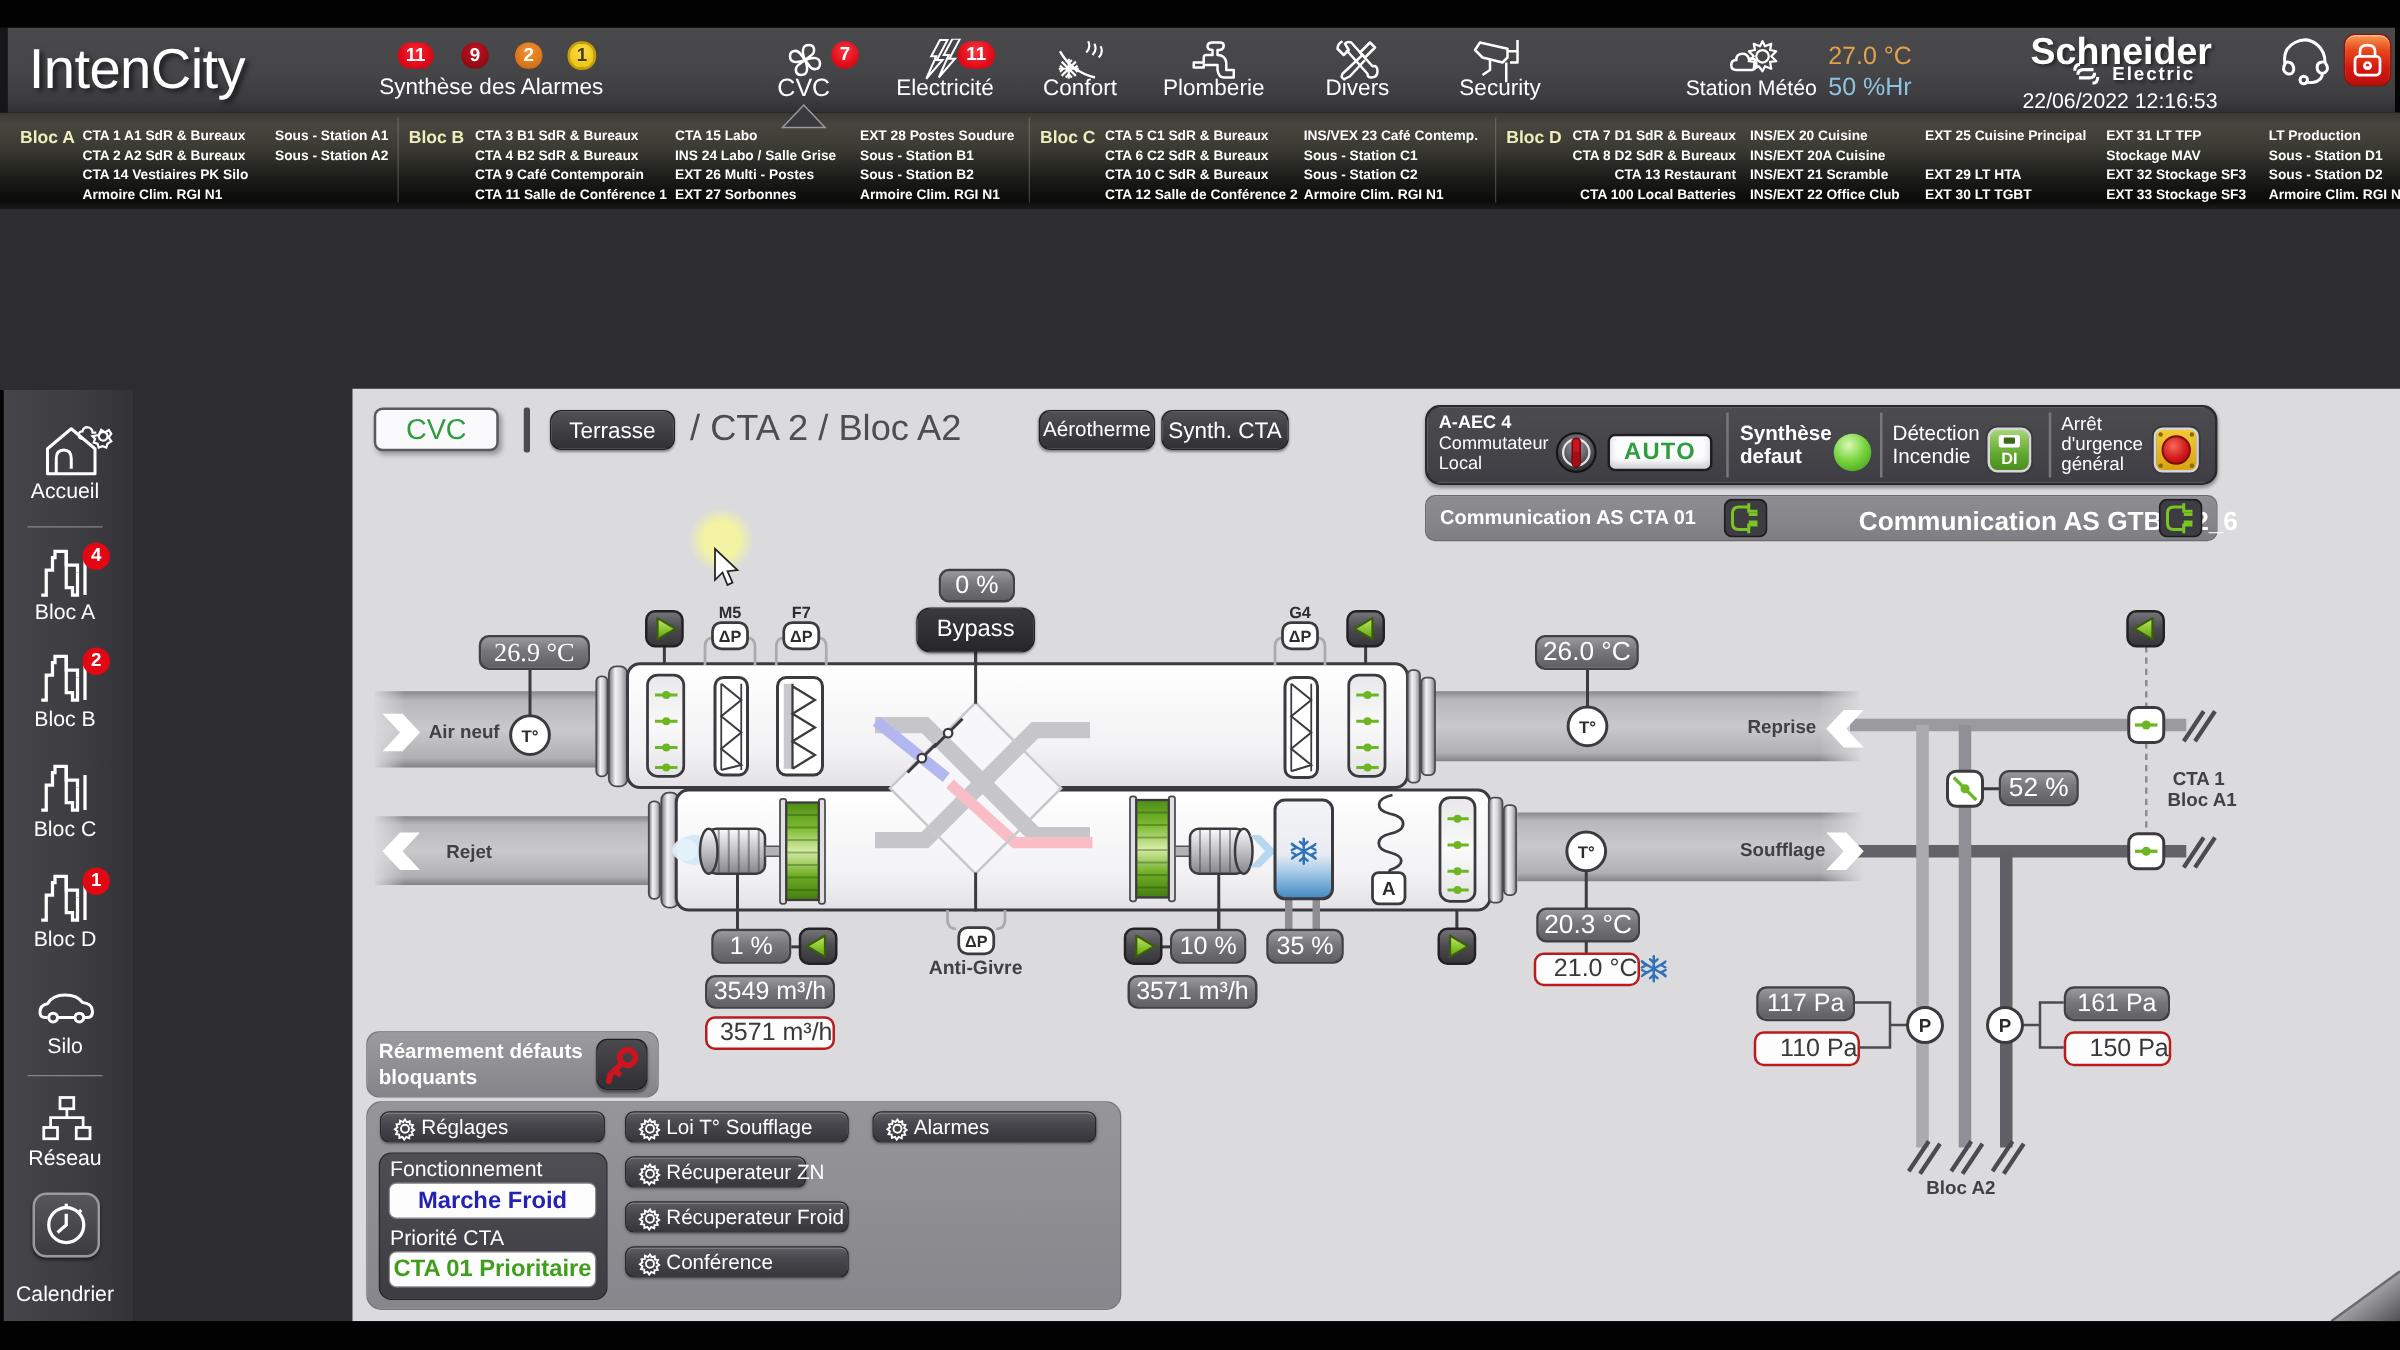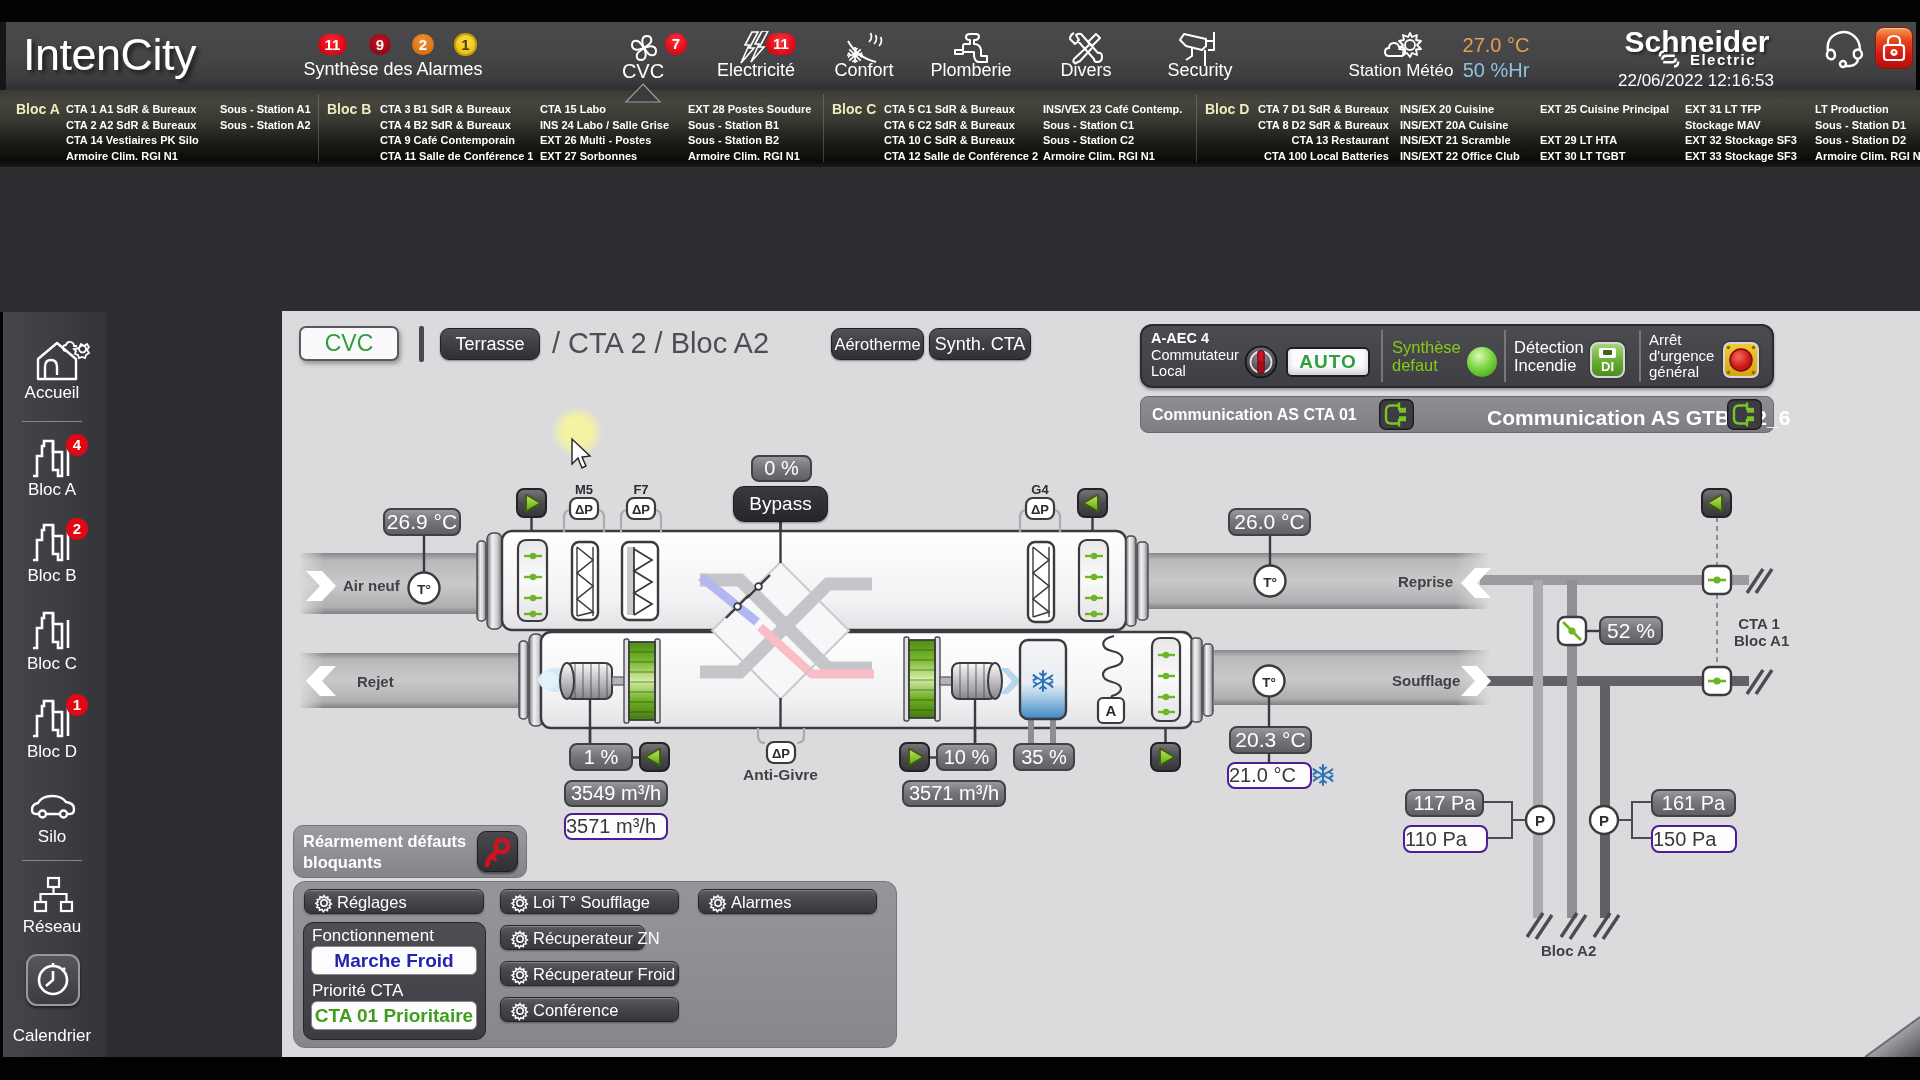--- a/index.html
+++ b/index.html
@@ -32,22 +32,22 @@
 .sbdiv { position:absolute; left:22px; width:60px; height:1px; background:#85858a; }
 .sbadge { position:absolute; width:22px; height:22px; border-radius:50%; background:#e30613; color:#fff;
   font-weight:bold; font-size:15px; text-align:center; line-height:22px; }
 
 
 #content { position:absolute; left:282px; top:311px; width:1638px; height:746px; background:#dbdbdd; }
 
 
 .dlab { position:absolute; background:linear-gradient(180deg,#99999d 0%,#77777b 45%,#606064 100%);
   border:2px solid #414145; border-radius:8px; color:#fff; text-align:center; font-size:20px; }
-.wlab { position:absolute; background:#fdfdfd; border:2px solid #4c1d95; border-radius:8px;
-  color:#39393d; text-align:left; font-size:20px; }
+.wlab { position:absolute; background:#fdfdfd; border:2px solid #b91c1c; border-radius:8px;
+  color:#39393d; text-align:right; font-size:20px; }
 .btnD { position:absolute; background:linear-gradient(180deg,#525256 0%,#3e3e42 55%,#313135 100%);
   border:1px solid #202024; border-radius:8px; color:#fff; text-align:center; font-size:18px;
   box-shadow:0 1px 2px rgba(0,0,0,0.4); }
 .dtx { position:absolute; color:#414145; font-weight:bold; white-space:nowrap; }
 
 
 .pbtn { position:absolute; height:25px; background:linear-gradient(180deg,#5c5c62 0%,#47474d 40%,#36363c 100%);
   border:1px solid #26262a; border-radius:7px; color:#fff; font-size:17px;
   box-shadow:inset 0 1px 0 rgba(255,255,255,0.25), 0 1px 2px rgba(0,0,0,0.35); }
 .pbtn .gi { position:absolute; left:9px; top:3px; }
@@ -631,21 +631,21 @@
           <stop offset="1" stop-color="#1c1c20"></stop>
  </radialGradient>
       </defs>
  <circle cx="17" cy="17" r="15.5" fill="url(#rsw)" stroke="#141416" stroke-width="1.6"></circle>
  <circle cx="17" cy="17" r="10.5" fill="none" stroke="#e4e4e8" stroke-width="1.8"></circle>
  <rect x="13.8" y="5.5" width="6.4" height="23" rx="3.1" fill="#cc1420" stroke="#6e0a10" stroke-width="1.2"></rect>
  <rect x="13.2" y="16" width="7.6" height="12" rx="3.6" fill="#8e0a14" opacity="0.65"></rect>
 </svg>
 <div class="abs" style="left:1286px;top:347px;width:84px;height:30px;background:#fcfcfe;border:2px solid #1e1e22;border-radius:6px;color:#2e9e3c;font-weight:bold;font-size:19px;letter-spacing:1px;text-align:center;line-height:26px;box-shadow:inset 0 -4px 6px rgba(0,0,0,0.18);">AUTO</div>
 <div class="abs" style="left:1381px;top:330px;width:2px;height:52px;background:#77777d;"></div>
-<div class="abs" style="left:1392px;top:338px;color:#84cc16;font-size:16.5px;line-height:18px;">Synthèse<br>defaut</div>
+<div class="abs" style="left:1392px;top:338px;color:#ffffff;font-size:16.5px;line-height:18px;font-weight:bold;">Synthèse<br>defaut</div>
 <svg class="abs" style="left:1466px;top:346px;" width="32" height="32" viewBox="0 0 32 32">
  <circle cx="16" cy="16" r="15" fill="url(#ledg)"></circle>
 </svg>
 <div class="abs" style="left:1504px;top:330px;width:2px;height:52px;background:#77777d;"></div>
 <div class="abs" style="left:1514px;top:338px;color:#fff;font-size:16.5px;line-height:18px;">Détection<br>Incendie</div>
 <div class="abs" style="left:1590px;top:342px;width:35px;height:36px;border-radius:8px;background:linear-gradient(180deg,#a6d677,#62a82e 60%,#4c8e1e);border:2px solid #d6d6da;box-shadow:0 0 0 1.5px #3a3a3e;"></div>
 <svg class="abs" style="left:1590px;top:342px;" width="35" height="36" viewBox="0 0 35 36">
  <rect x="9" y="6" width="17" height="10" rx="2" fill="#fff"></rect>
  <rect x="13" y="8" width="9" height="5" rx="1" fill="#3a6a14"></rect>
  <text x="17.5" y="29" font-size="13" font-weight="bold" fill="#fff" text-anchor="middle" font-family="Liberation Sans, sans-serif">DI</text>
@@ -679,21 +679,21 @@
  </g>
     </svg>
 <svg class="abs" style="left:1727px;top:399px;" width="35" height="31" viewBox="0 0 35 31">
  <rect x="0.7" y="0.7" width="33.6" height="29.6" rx="6" fill="#3c3c42" stroke="#1c1c20" stroke-width="1.4"></rect>
  <g fill="none" stroke="#7ac424" stroke-width="2.4">
   <path d="M20 6.5 L12 6.5 Q7 6.5 7 11.5 L7 19.5 Q7 24.5 12 24.5 L20 24.5"></path>
   <path d="M20 3.5 L20 10 L27 10 M20 12.5 L27 12.5 M20 27.5 L20 21 L27 21 M20 18.5 L27 18.5"></path>
  </g>
     </svg>
 
-<div class="dlab" style="left:383px;top:508px;width:78px;height:28px;line-height:24px;font-size:21px;">26.9 °C</div>
+<div class="dlab" style="left:383px;top:508px;width:89px;height:28px;line-height:24px;font-size:21px;font-family:Liberation Serif, serif;">26.9 °C</div>
 <div class="dlab" style="left:751px;top:455px;width:61px;height:27px;line-height:23px;">0 %</div>
 <div class="btnD" style="left:733px;top:486px;width:95px;height:36px;line-height:34px;border-radius:11px;background:linear-gradient(180deg,#3a3a3e,#26262a);font-size:19px;">Bypass</div>
 <div class="dlab" style="left:1228px;top:508px;width:83px;height:28px;line-height:24px;font-size:21px;">26.0 °C</div>
 <div class="dlab" style="left:1599px;top:616px;width:64px;height:29px;line-height:25px;font-size:21px;">52 %</div>
 <div class="dlab" style="left:1229px;top:726px;width:83px;height:28px;line-height:24px;font-size:21px;">20.3 °C</div>
 <div class="wlab" style="left:1227px;top:762px;width:85px;height:27px;line-height:23px;">21.0 °C</div>
 <div class="dlab" style="left:569px;top:743px;width:64px;height:28px;line-height:24px;">1 %</div>
 <div class="dlab" style="left:936px;top:743px;width:61px;height:28px;line-height:24px;">10 %</div>
 <div class="dlab" style="left:1013px;top:743px;width:62px;height:28px;line-height:24px;">35 %</div>
 <div class="dlab" style="left:564px;top:780px;width:104px;height:27px;line-height:23px;">3549 m³/h</div>

